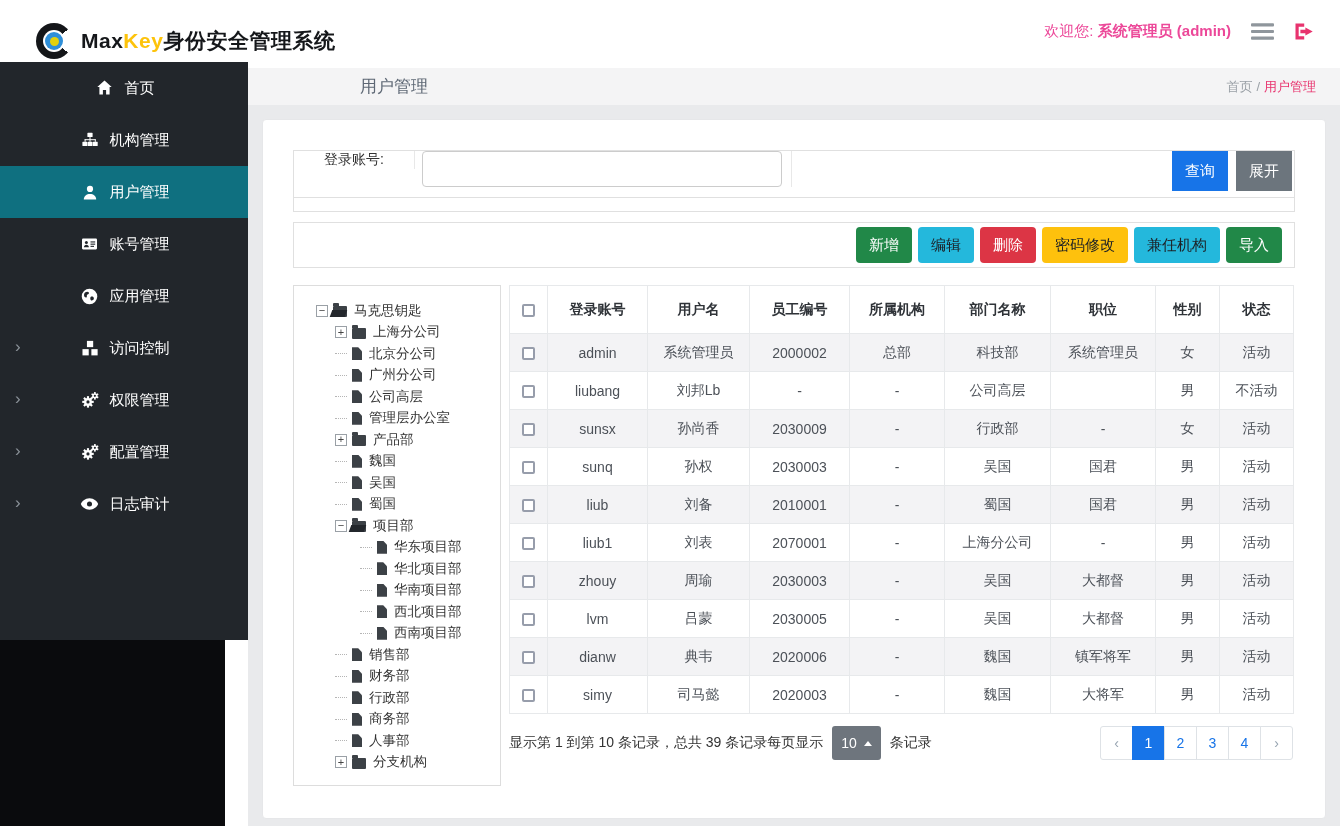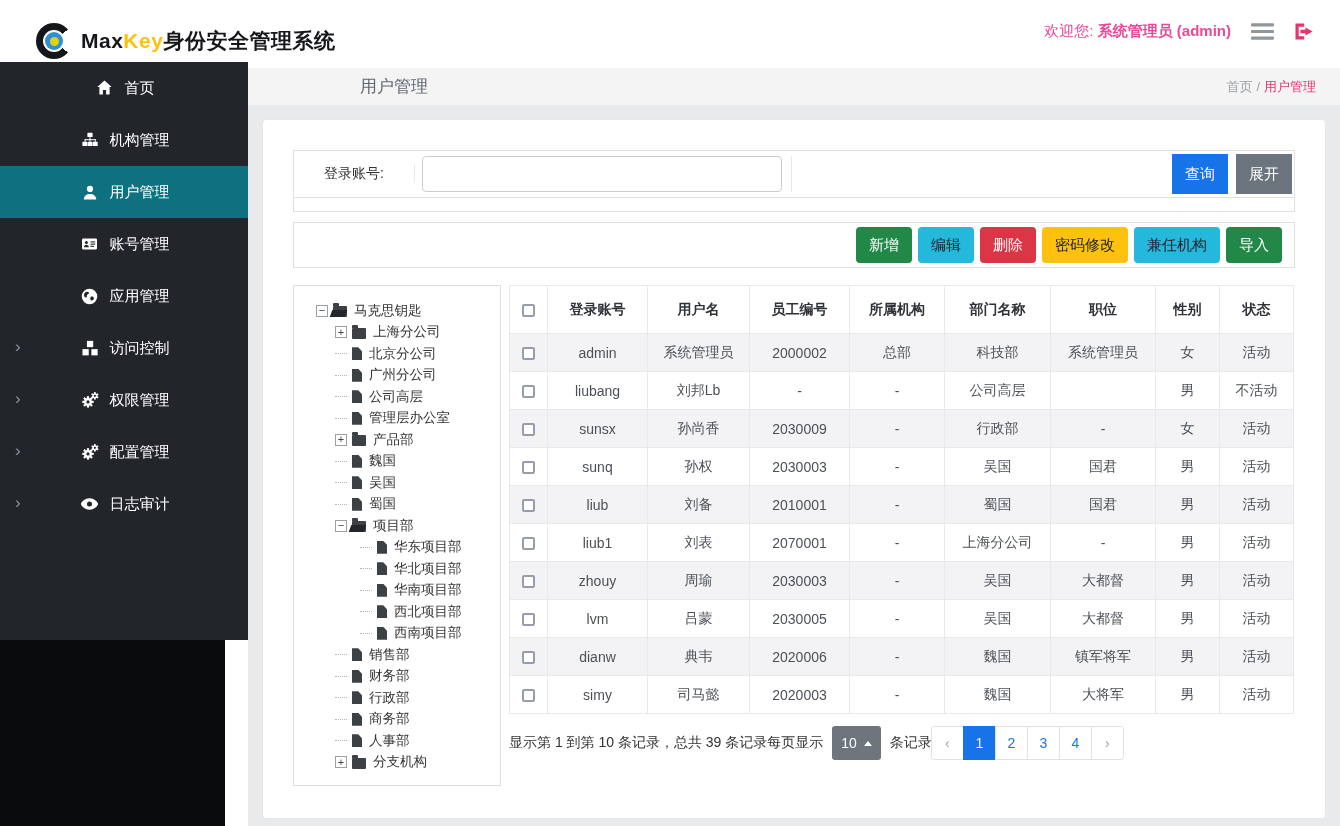--- a/index.html
+++ b/index.html
@@ -41,21 +41,21 @@
   .bc-right { position:absolute; right:24px; top:0; height:100%; display:flex; align-items:center; font-size:13px; }
   .bc-home { color:#9aa0a6; cursor:pointer; }
   .bc-sep { color:#9aa0a6; margin:0 4px; }
   .bc-current { color:#e8336e; }
 
   .card { margin:14px; width:1064px; height:700px; background:#fff; border:1px solid #e6e7e9;
           border-radius:4px; padding:30px 30px 0; }
 
   
   .search-box { border:1px solid #e0e0e0; }
-  .search-main { height:47px; display:flex; align-items:center; border-bottom:1px solid #e0e0e0; }
+  .search-main { height:47px; display:flex; align-items:flex-start; border-bottom:1px solid #e0e0e0; }
   .s-labelcell { width:121px; border-right:1px solid #e8e8e8; display:flex; align-items:center;
                  justify-content:center; font-size:14px; color:#333; }
   .s-inputcell { width:377px; border-right:1px solid #e8e8e8; display:flex; align-items:center; padding-left:7px; }
   .s-inputcell input { width:360px; height:36px; border:1px solid #ccc; border-radius:4px; padding:0 8px;
                        font-size:14px; outline:none; font-family:inherit; }
   .s-actions { flex:1; display:flex; align-items:center; justify-content:flex-end; gap:8px; padding-right:2px; }
   .btn { border:none; border-radius:0; font-size:15px; cursor:pointer; font-family:Liberation Mono, monospace; }
   .btn-query { width:56px; height:40px; background:#1774e8; color:#fff; }
   .btn-expand { width:56px; height:40px; background:#6c757d; color:#fff; }
   .search-strip { height:13px; }
@@ -90,21 +90,21 @@
   .table-area { margin-left:8px; width:784px; }
   table.users { width:784px; border-collapse:collapse; table-layout:fixed; }
   .users th, .users td { border:1px solid #e7e9eb; text-align:center; overflow:hidden; }
   .users th { height:48px; font-size:14px; font-weight:bold; color:#2f3338; background:#fff; }
   .users td { height:38px; font-size:14px; color:#4c5158; }
   .users tbody tr:nth-child(odd) { background:#f3f3f5; }
   .cbx { display:inline-block; width:13px; height:13px; border:2px solid #979dab; border-radius:2px;
          background:#fff; vertical-align:middle; cursor:pointer; }
 
   
-  .pag-row { margin-top:12px; display:flex; align-items:center; width:784px; }
+  .pag-row { margin-top:12px; display:flex; align-items:center; justify-content:space-between; width:784px; }
   .pag-left { display:flex; align-items:center; font-size:14px; color:#333; }
   .perpage-label { }
   .psize { height:34px; min-width:46px; background:#6e757d; color:#fff; border-radius:3px; display:inline-flex;
            align-items:center; justify-content:center; gap:7px; font-size:14px; margin:0 9px; padding:0 9px; cursor:pointer; }
   .caret-up { width:0; height:0; border-left:4px solid transparent; border-right:4px solid transparent;
               border-bottom:5px solid #fff; }
   ul.pg { display:flex; list-style:none; }
   ul.pg li { min-width:33px; height:34px; border:1px solid #dee2e6; margin-left:-1px; display:flex; background:#fff;
              align-items:center; justify-content:center; font-size:14px; color:#1774e8; cursor:pointer; }
   ul.pg li:first-child { border-radius:3px 0 0 3px; }

